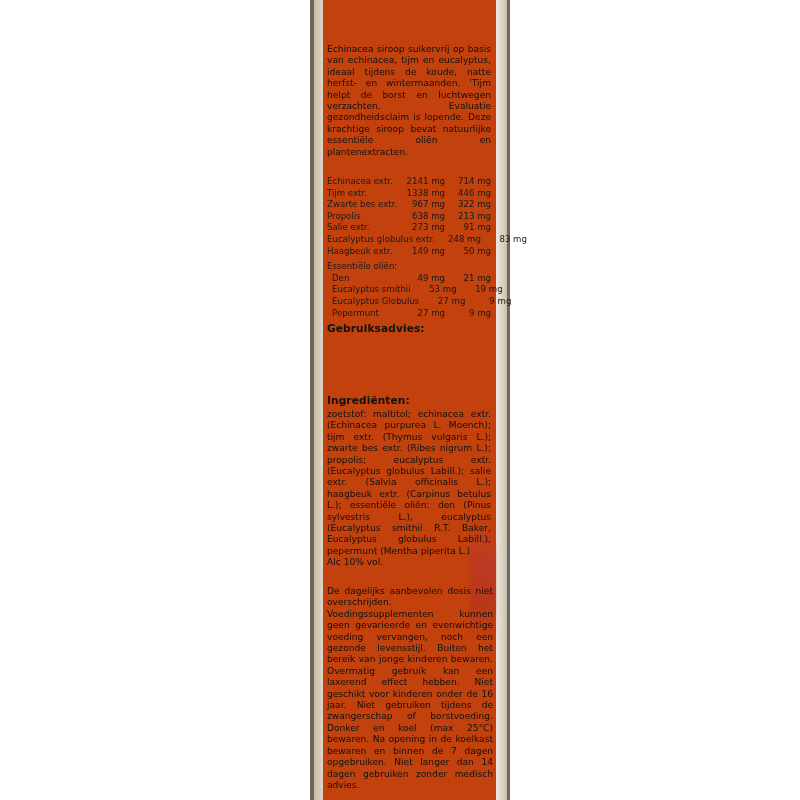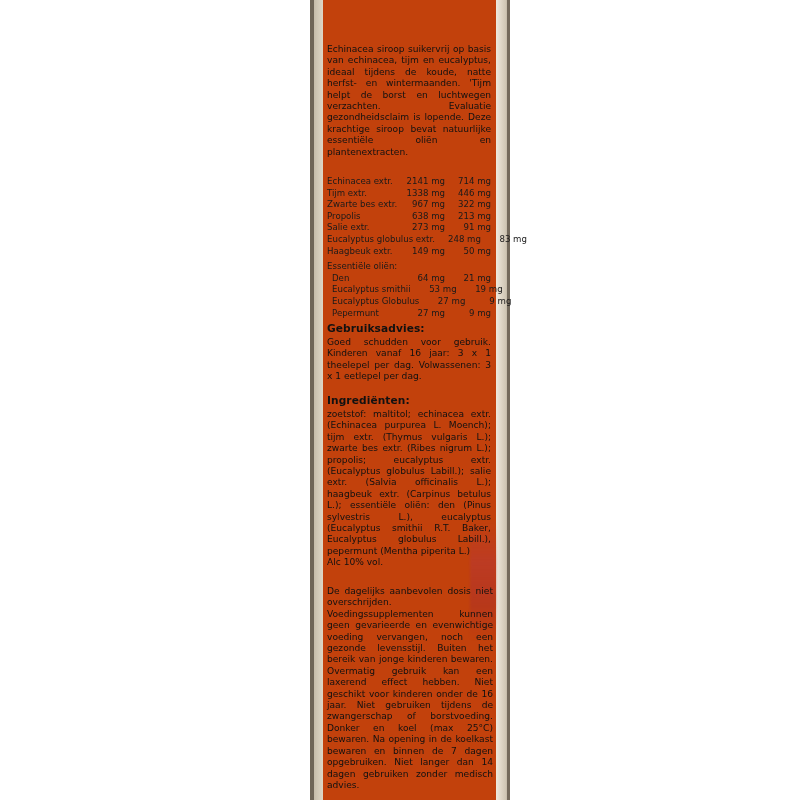--- a/index.html
+++ b/index.html
@@ -246,21 +246,21 @@
             <div class="c">149 mg</div>
             <div class="c">50 mg</div>
           </div>
         </div>
 
         <div class="sub-label">Essentiële oliën:</div>
 
         <div class="row indent">
           <div class="nm">Den</div>
           <div class="vals">
-            <div class="c">64 mg</div>
+            <div class="c">49 mg</div>
             <div class="c">21 mg</div>
           </div>
         </div>
 
         <div class="row indent">
           <div class="nm">Eucalyptus smithii</div>
           <div class="vals">
             <div class="c">53 mg</div>
             <div class="c">19 mg</div>
           </div>
@@ -279,21 +279,20 @@
           <div class="vals">
             <div class="c">27 mg</div>
             <div class="c">9 mg</div>
           </div>
         </div>
 
       </div>
 
       <div class="gebruik">
         <h2 class="sec">Gebruiksadvies:</h2>
-        <div class="txt">Goed schudden voor gebruik. Kinderen vanaf 16 jaar: 3 x 1 theelepel per dag. Volwassenen: 3 x 1 eetlepel per dag.</div>
       </div>
 
       <div class="ingred">
         <h2 class="sec">Ingrediënten:</h2>
         <div class="txt">zoetstof: maltitol; echinacea extr. (Echinacea purpurea L. Moench); tijm extr. (Thymus vulgaris L.); zwarte bes extr. (Ribes nigrum L.); propolis; eucalyptus extr. (Eucalyptus globulus Labill.); salie extr. (Salvia officinalis L.); haagbeuk extr. (Carpinus betulus L.); essentiële oliën: den (Pinus sylvestris L.), eucalyptus (Eucalyptus smithii R.T. Baker, Eucalyptus globulus Labill.), pepermunt (Mentha piperita L.)</div>
         <div class="txt alc">Alc 10% vol.</div>
       </div>
 
       <div class="warn">
         <div class="txt">De dagelijks aanbevolen dosis niet overschrijden. Voedingssupplementen kunnen geen gevarieerde en evenwichtige voeding vervangen, noch een gezonde levensstijl. Buiten het bereik van jonge kinderen bewaren. Overmatig gebruik kan een laxerend effect hebben. Niet geschikt voor kinderen onder de 16 jaar. Niet gebruiken tijdens de zwangerschap of borstvoeding. Donker en koel (max 25°C) bewaren. Na opening in de koelkast bewaren en binnen de 7 dagen opgebruiken. Niet langer dan 14 dagen gebruiken zonder medisch advies.</div>

